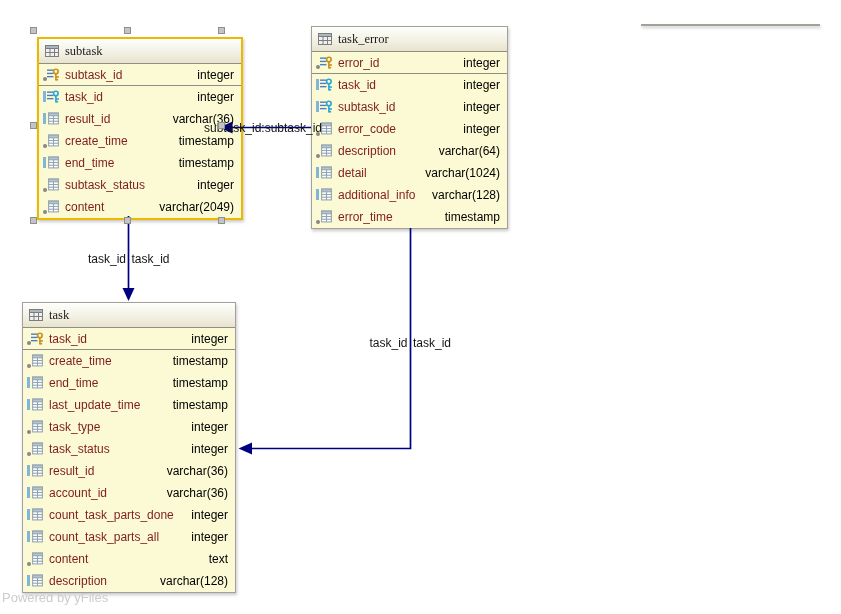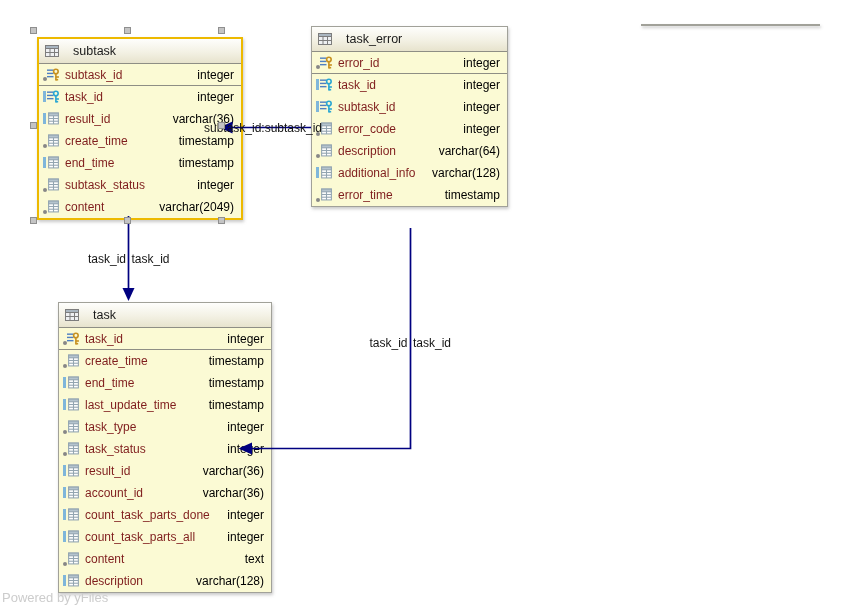--- a/index.html
+++ b/index.html
@@ -6,24 +6,24 @@
   body { width:841px; height:614px; overflow:hidden; font-family:"Liberation Sans", sans-serif; }
   .canvas { position:relative; width:841px; height:614px; background:#ffffff; }
 
   .table-node {
     position:absolute; background:#fbfad4; border:1px solid #a1a199;
     box-shadow:1px 2px 3px rgba(100,100,100,0.35); box-sizing:border-box; z-index:1;
   }
   .table-node.selected { border:2px solid #edb900; }
 
   .t-header {
-    height:25px; display:flex; align-items:center; gap:14px; padding:0 6px;
+    height:25px; display:flex; align-items:center; gap:6px; padding:0 6px;
     background:linear-gradient(180deg,#fefefc 0%,#f3f1e4 55%,#e7e3cd 100%);
     border-bottom:1px solid #8e8e85; box-sizing:border-box;
-    font-size:12.5px; color:#1a1a1a; white-space:nowrap;
+    font-size:12.5px; color:#1a1a1a; white-space:nowrap;font-family:Liberation Serif, serif;
   }
   .t-icon { width:14px; height:12px; flex:none; }
 
   .row {
     position:relative; height:22px; display:flex; align-items:center;
     box-sizing:border-box; padding:0 7px 0 26px; font-size:12px;
   }
   .row.sep { border-bottom:1px solid #8e8e85; }
   .r-name { font-weight:normal; color:#7f1d1d; white-space:nowrap; }
   .r-type { margin-left:auto; color:#000000; white-space:nowrap; padding-left:8px; }
@@ -204,38 +204,46 @@
             <use href="#sym-grid"></use>
           </svg>
     <span class="r-name">description</span>
     <span class="r-type">varchar(64)</span>
   </div>
         <div class="row">
     <span class="ind bar"></span>
     <svg class="r-icon" viewBox="0 0 12 12">
             <use href="#sym-grid"></use>
           </svg>
+    <span class="r-name">detail</span>
+    <span class="r-type">varchar(1024)</span>
+  </div>
+        <div class="row">
+    <span class="ind bar"></span>
+    <svg class="r-icon" viewBox="0 0 12 12">
+            <use href="#sym-grid"></use>
+          </svg>
     <span class="r-name">additional_info</span>
     <span class="r-type">varchar(128)</span>
   </div>
         <div class="row">
     <span class="ind dot"></span>
     <svg class="r-icon" viewBox="0 0 12 12">
             <use href="#sym-grid"></use>
           </svg>
     <span class="r-name">error_time</span>
     <span class="r-type">timestamp</span>
   </div>
       </div>
   </div>
 
   <div class="table-node" style="left:641px;top:24px;width:179px;">
   </div>
 
-  <div class="table-node" style="left:22px;top:302px;width:214px;margin-left:36px;">
+  <div class="table-node" style="left:22px;top:302px;width:214px;">
     <div class="t-header">
       <svg class="t-icon" viewBox="0 0 14 12">
           <use href="#sym-table"></use>
         </svg>
       <span>task</span>
     </div>
     <div class="t-rows">
         <div class="row sep">
     <span class="ind dot"></span>
     <svg class="r-icon" viewBox="0 0 12 12">

